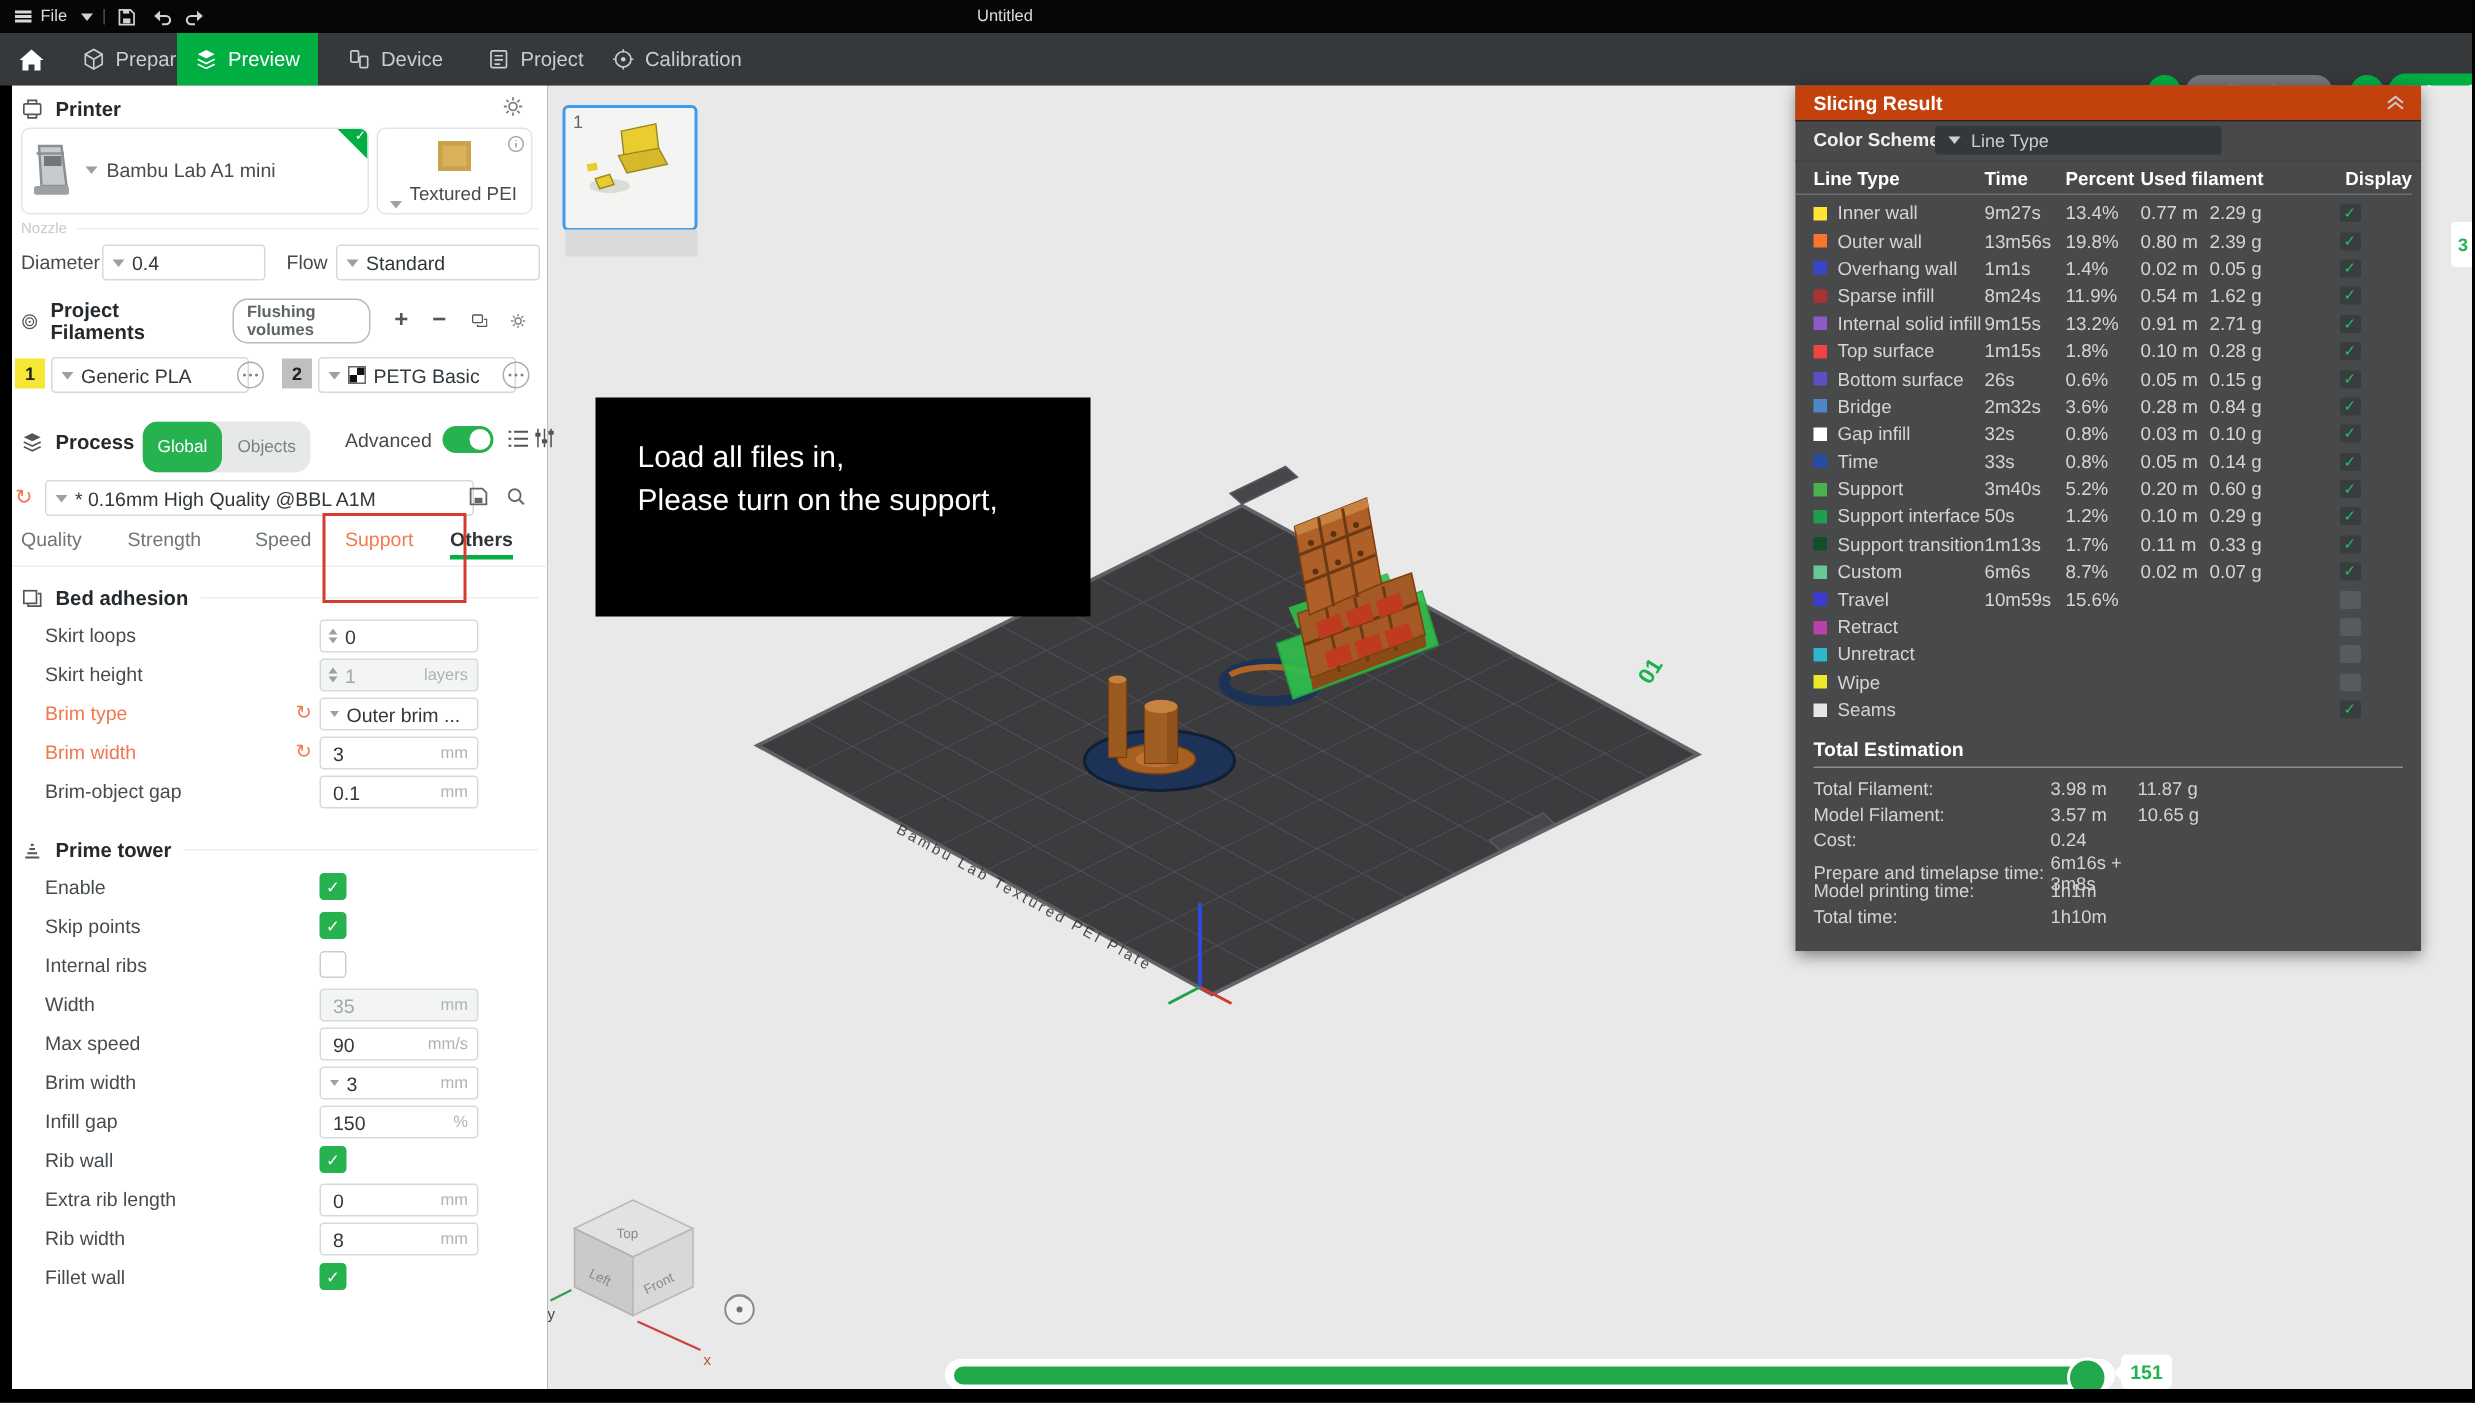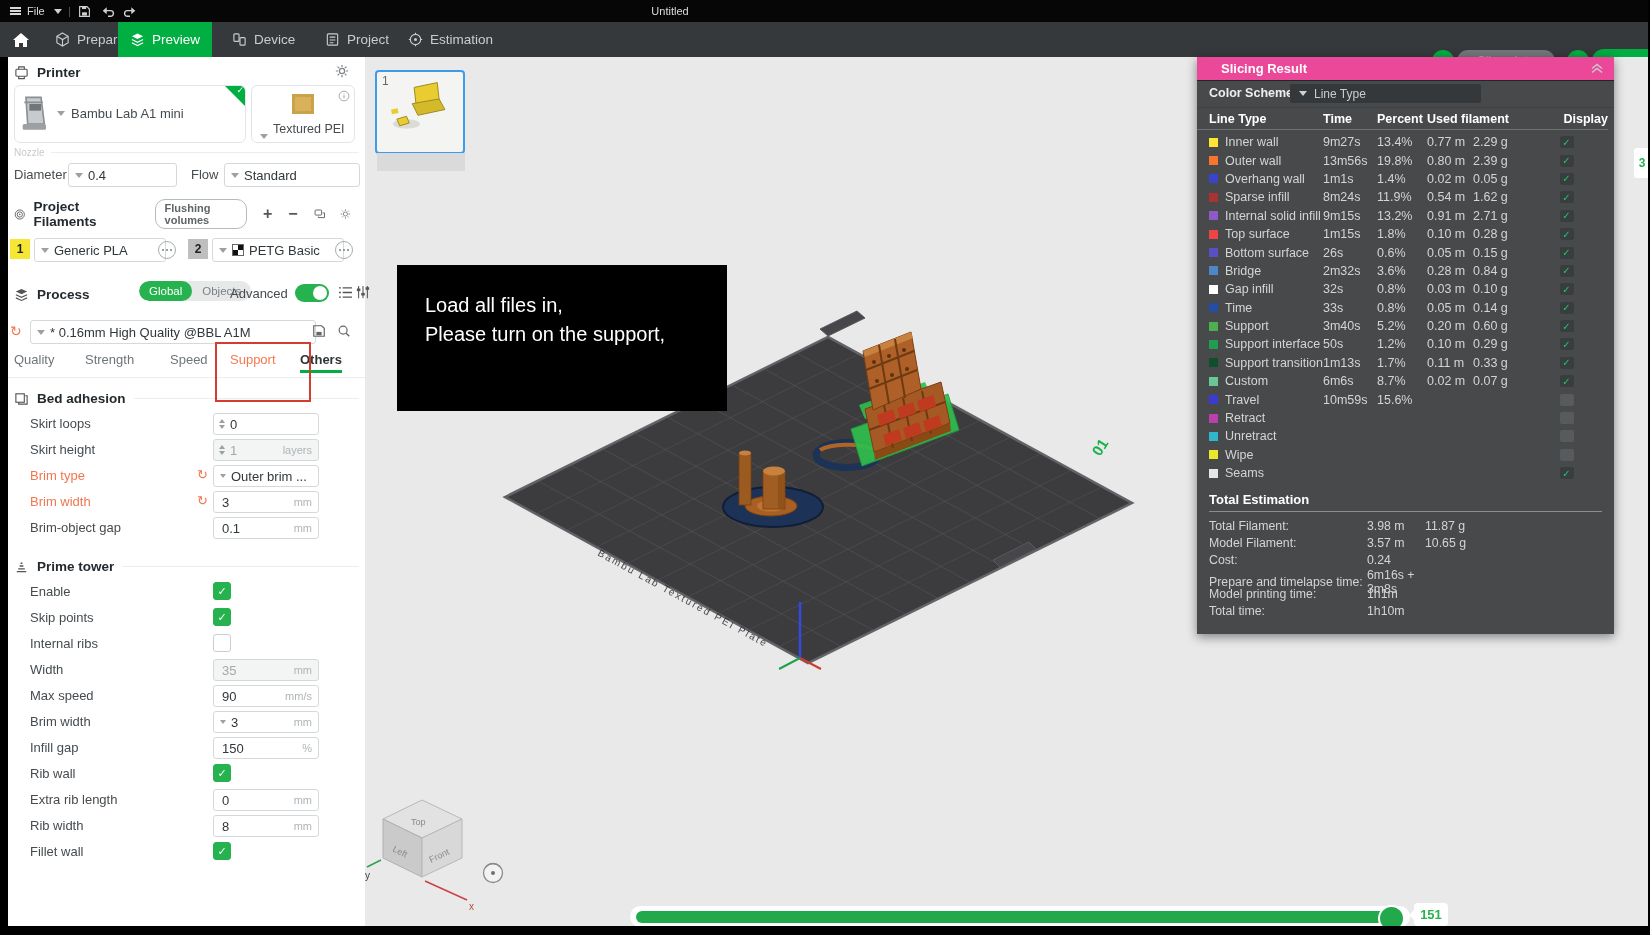--- a/index.html
+++ b/index.html
@@ -27,21 +27,21 @@
   .gear{margin-left:auto;}
   .card{position:absolute;border:1px solid #E2E5E7;border-radius:6px;background:#fff;overflow:hidden;}
   .corner-check{position:absolute;right:0;top:0;width:0;height:0;border-left:20px solid transparent;border-top:20px solid #00AE42;}
   .corner-check:after{content:"✓";position:absolute;top:-21px;right:1px;color:#fff;font-size:9px;}
   .mini-label{font-size:10px;color:#C7CBCD;}
   .ctl-static{border:1px solid #D5D9DB;border-radius:3px;height:22px;display:flex;align-items:center;background:#fff;color:#30373B;font-size:13px;gap:5px;padding:0 6px;}
   .pill{border:1px solid #B4BABD;border-radius:10px;font-size:11px;color:#5E6568;padding:2px 9px;background:#fff;}
   .badge{width:20px;height:20px;display:flex;align-items:center;justify-content:center;font-size:12px;font-weight:bold;color:#222;}
   .dots-ic{width:16px;height:16px;border:1px solid #A7ADB0;border-radius:50%;display:flex;align-items:center;justify-content:center;}
   .dots-ic i{width:2px;height:2px;background:#7b8184;border-radius:50%;margin:0 0.8px;}
-  .seg{position:absolute;height:20px;border-radius:10px;background:#E7E9E9;display:flex;overflow:hidden;font-size:11.5px;margin-left:44px;}
+  .seg{position:absolute;height:34px;border-radius:10px;background:#E7E9E9;display:flex;overflow:hidden;font-size:11.5px;}
   .seg span{display:flex;align-items:center;padding:0 10px;color:#7b8184;}
   .seg .on{background:#26B24E;color:#fff;border-radius:10px;}
   .toggle{position:absolute;width:34px;height:18px;border-radius:9px;background:#26B24E;}
   .toggle i{position:absolute;right:2px;top:2px;width:14px;height:14px;border-radius:50%;background:#fff;}
   .ptab{position:absolute;top:0;font-size:13px;color:#6E7679;}
   .ptab.hl{color:#F47950;}
   .ptab.active{color:#2E3538;font-weight:bold;border-bottom:3px solid #00AE42;padding-bottom:3px;}
   .set-row{position:relative;height:22px;margin-bottom:4px;}
   .set-label{position:absolute;left:22px;top:3px;color:#454B4F;}
   .set-label.modified{color:#F2764E;}
@@ -66,21 +66,21 @@
   #hslider{position:absolute;left:265px;top:849px;width:780px;height:21px;background:#fff;border-radius:10.5px;}
   #hslider .fill{position:absolute;left:6px;top:4.5px;width:758px;height:12px;border-radius:6px;background:#22A94C;}
   #hslider .knob{position:absolute;left:748px;top:-1px;width:23px;height:23px;border-radius:50%;background:#22A94C;border:2px solid #fff;}
   #slider-bubble{position:absolute;left:1049px;top:846px;width:34px;height:23px;background:#fff;border-radius:4px;color:#26B24E;font-size:13px;font-weight:bold;display:flex;align-items:center;justify-content:center;}
   #slider-bubble:before{content:"";position:absolute;left:-5px;top:7px;border-top:5px solid transparent;border-bottom:5px solid transparent;border-right:5px solid #fff;}
   #layer-chip{position:absolute;left:1269px;top:91px;width:16px;height:30px;background:#fff;border-radius:3px 0 0 3px;color:#26B24E;font-size:12px;font-weight:bold;display:flex;align-items:center;justify-content:center;overflow:hidden;}
   
   #red-box{position:absolute;left:215px;top:342px;width:92px;height:56px;border:2px solid #D43C2F;z-index:40;}
   
   #slice-panel{position:absolute;left:1197px;top:57px;width:417px;height:577px;background:#47494B;color:#D4D4D4;font-size:12.5px;box-shadow:0 3px 10px rgba(0,0,0,.45);z-index:30;}
-  .sr-header{height:23px;background:#ec4899;border-bottom:1px solid #232527;display:flex;align-items:center;padding:0 10px 0 24px;font-weight:bold;color:#fff;font-size:13px;}
+  .sr-header{height:23px;background:#c2410c;border-bottom:1px solid #232527;display:flex;align-items:center;padding:0 10px 0 12px;font-weight:bold;color:#fff;font-size:13px;}
   .cs-row{position:relative;height:26px;border-bottom:1px solid #3e4042;}
   .cs-row .lbl{position:absolute;left:12px;top:5px;font-weight:bold;color:#EFEFEF;}
   .cs-dd{position:absolute;left:93px;top:3px;width:182px;height:19px;background:#35383A;border-radius:2px;color:#ccc;display:flex;align-items:center;gap:7px;padding-left:9px;font-size:12px;}
   .sr-grid{display:grid;grid-template-columns:114px 54px 50px 46px 52px 1fr;align-items:center;padding-left:12px;}
   .sr-thead{height:21px;font-weight:bold;color:#fff;border-bottom:1px solid #6E7072;margin-right:6px;}
   .sr-thead .c-disp{text-align:right;}
   .sr-row{height:18.4px;margin-right:6px;}
   .sr-name{display:flex;align-items:center;gap:7px;white-space:nowrap;}
   .sw{width:9px;height:9px;flex:0 0 9px;}
   .sr-cbx{width:14px;height:12px;border-radius:2px;background:#585B5D;margin:0 auto;display:flex;align-items:center;justify-content:center;font-size:10px;color:#21C463;}
@@ -162,21 +162,21 @@
           <path d="M5 5.5h6M5 8.5h6M5 11.5h4" stroke="#C9CDD0" stroke-width="1.2"></path>
         </svg>
       <span>Project</span>
     </div>
     <div class="nav-tab" style="left:398px;">
       <svg width="15" height="15" viewBox="0 0 16 16">
           <circle cx="8" cy="8" r="5.5" stroke="#C9CDD0" fill="none" stroke-width="1.2"></circle>
           <path d="M8 .8v2.4M8 12.8v2.4M.8 8h2.4M12.8 8h2.4" stroke="#C9CDD0" stroke-width="1.2"></path>
           <circle cx="8" cy="8" r="1.6" fill="#C9CDD0"></circle>
         </svg>
-      <span>Estimation</span>
+      <span>Calibration</span>
     </div>
     <div class="chev-btn" style="left:1432px;top:28px;">
         <span class="tri white"></span>
       </div>
     <div class="slice-pill">Slice plate</div>
     <div class="chev-btn" style="left:1567px;top:28px;">
         <span class="tri white"></span>
       </div>
     <div class="print-btn">Print pl</div>
   </div>

